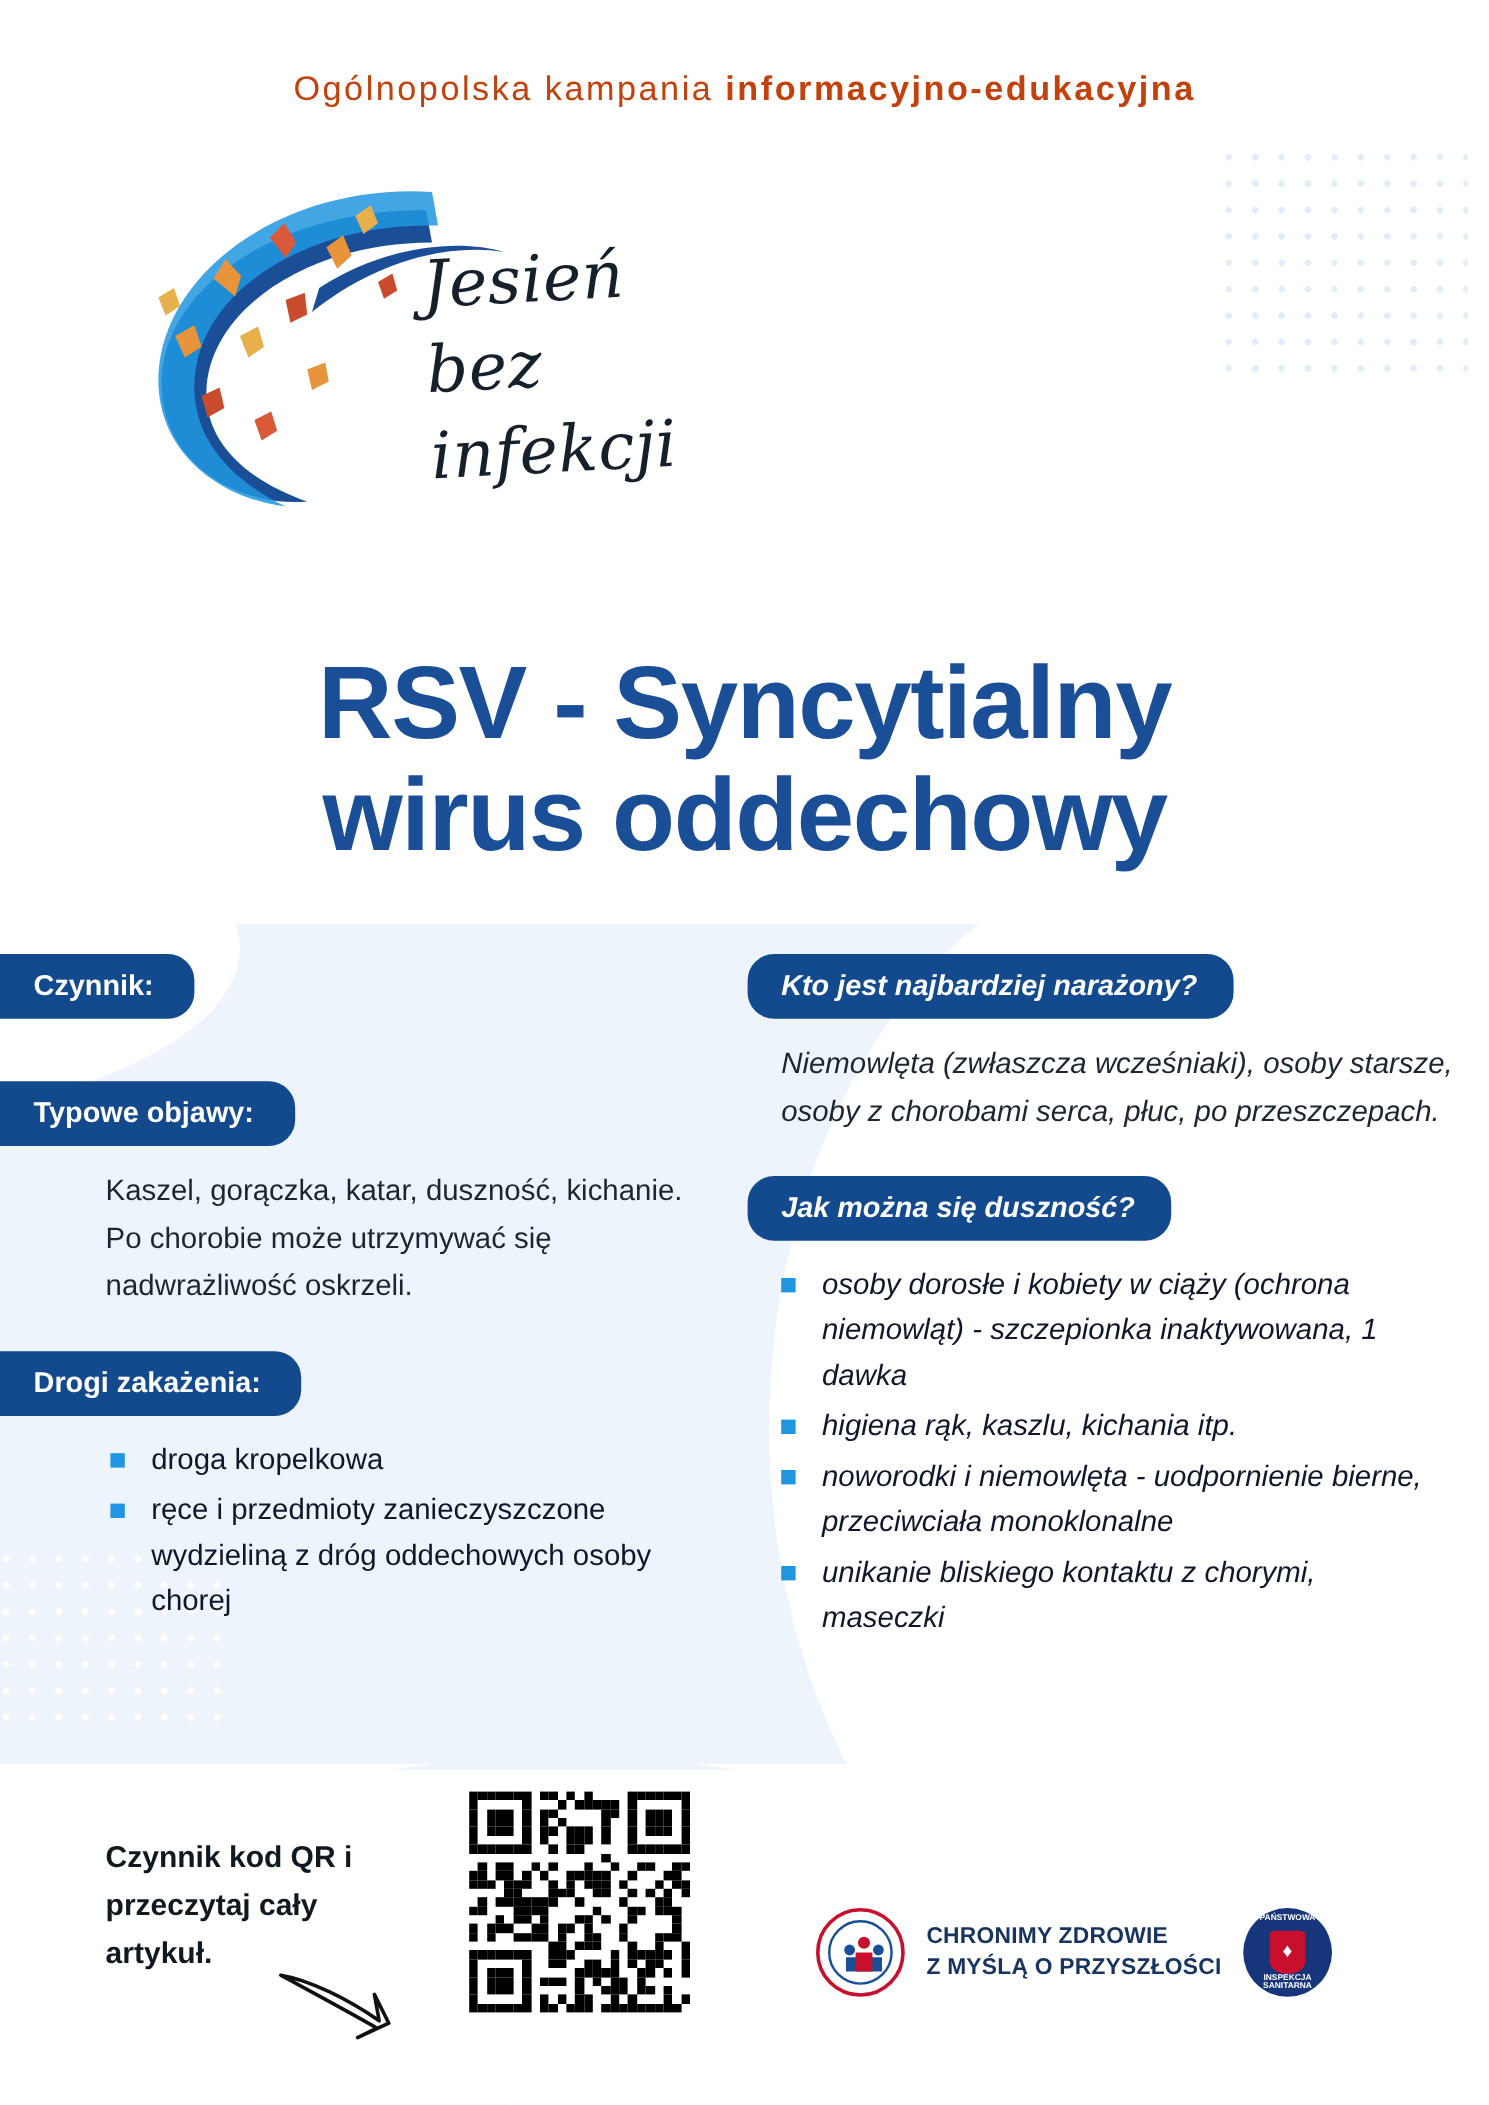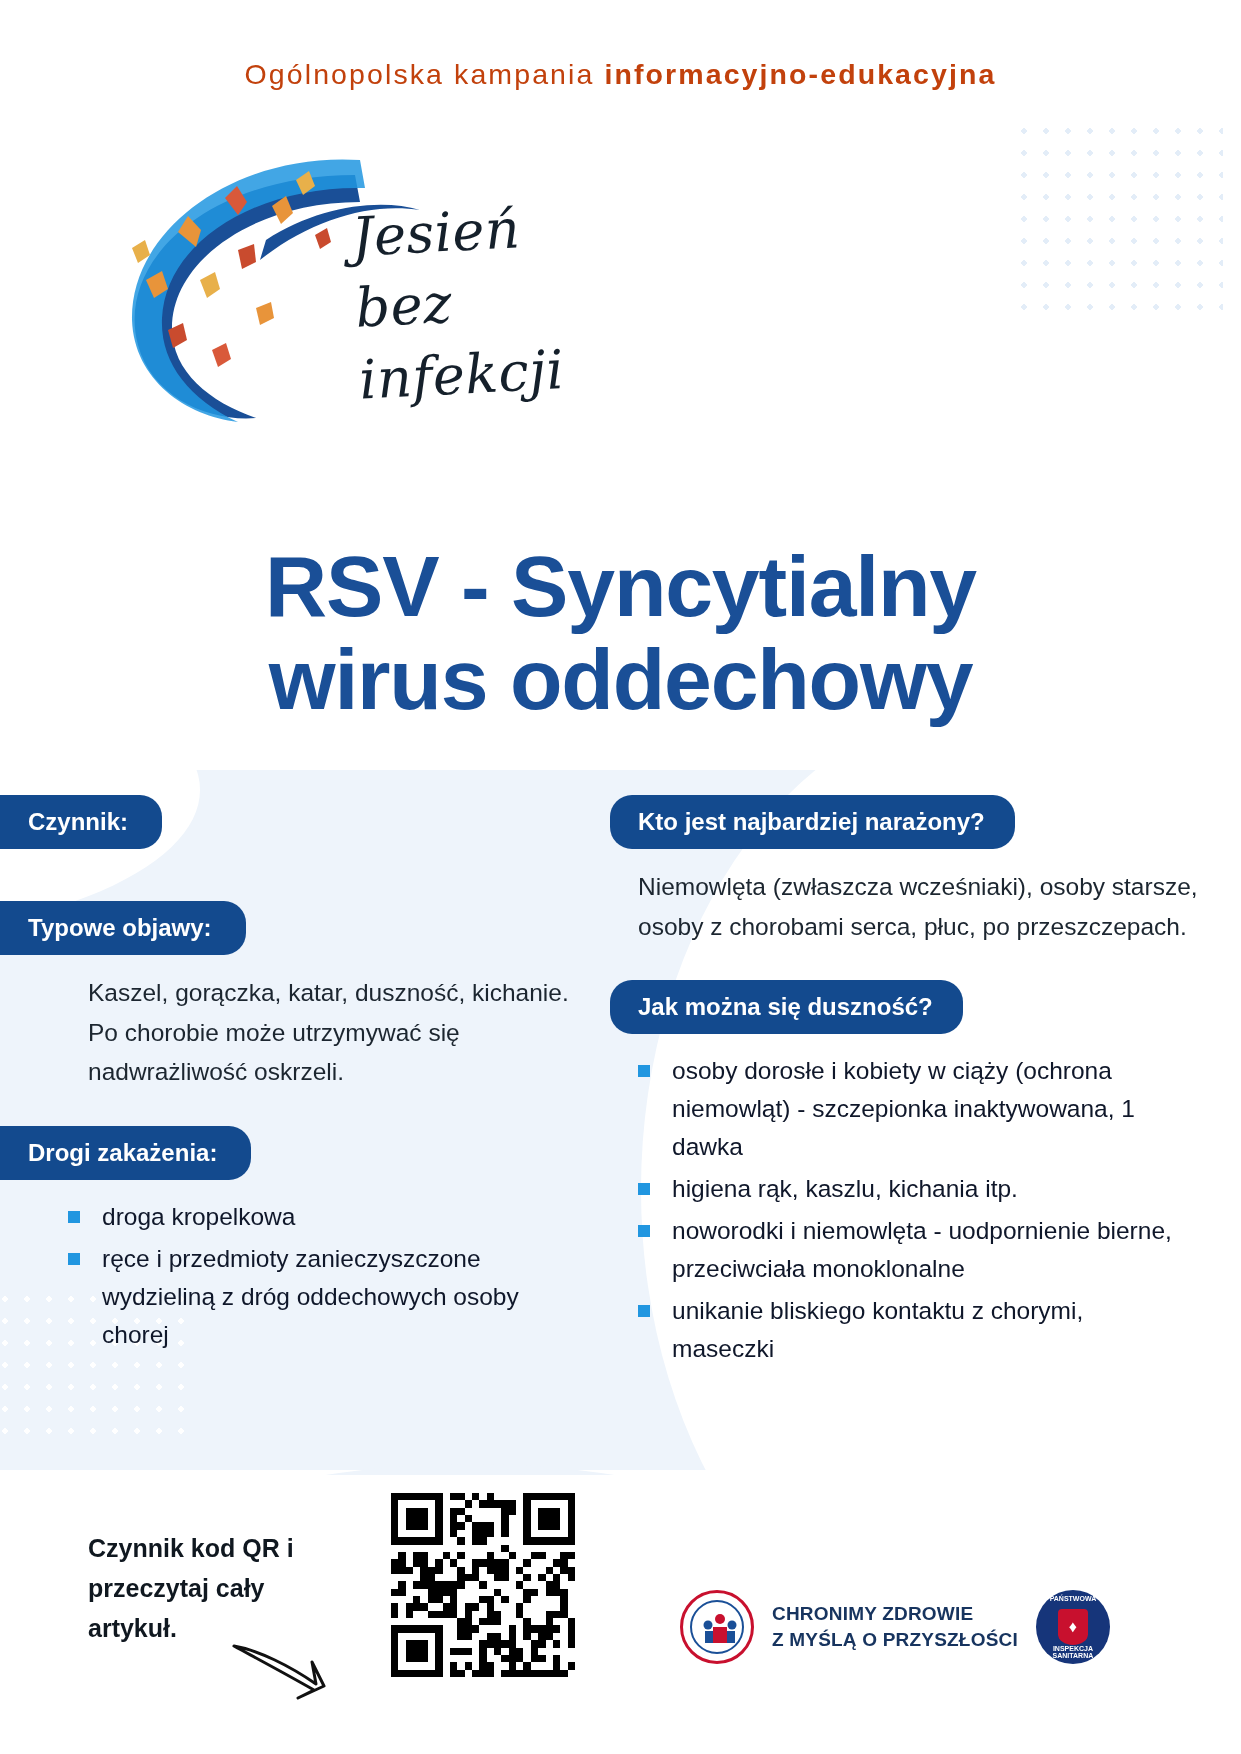--- a/index.html
+++ b/index.html
@@ -115,21 +115,21 @@
     line-height: 1.08;
     letter-spacing: -1.2px;
     margin-top: 40px;
   }
 
   
   .col {
     position: absolute; z-index: 5;
   }
   .col-left  { left: 0px;  top: 795px; width: 600px; }
-  .col-right { left: 610px; top: 795px; width: 600px; }
+  .col-right { left: 623px; top: 795px; width: 600px; font-style: italic; }
 
   .sec-head {
     display: inline-block;
     background: #134a8e;
     color: #ffffff;
     font-weight: 700;
     font-size: 24px;
     padding: 13px 34px 13px 34px;
     border-radius: 0 22px 22px 0;
     margin-bottom: 18px;
@@ -143,21 +143,21 @@
     color: #1c2630;
     padding-left: 88px;
     padding-right: 30px;
   }
   .col-right .para { padding-left: 28px; padding-right: 10px; }
 
   .blk { margin-bottom: 34px; }
 
   ul.bullets {
     list-style: none;
-    padding-left: 68px;
+    padding-left: 92px;
     padding-right: 20px;
   }
   .col-right ul.bullets { padding-left: 28px; }
   ul.bullets li {
     position: relative;
     font-size: 24.5px;
     line-height: 1.55;
     color: #0f172a;
     padding-left: 34px;
     margin-bottom: 4px;

